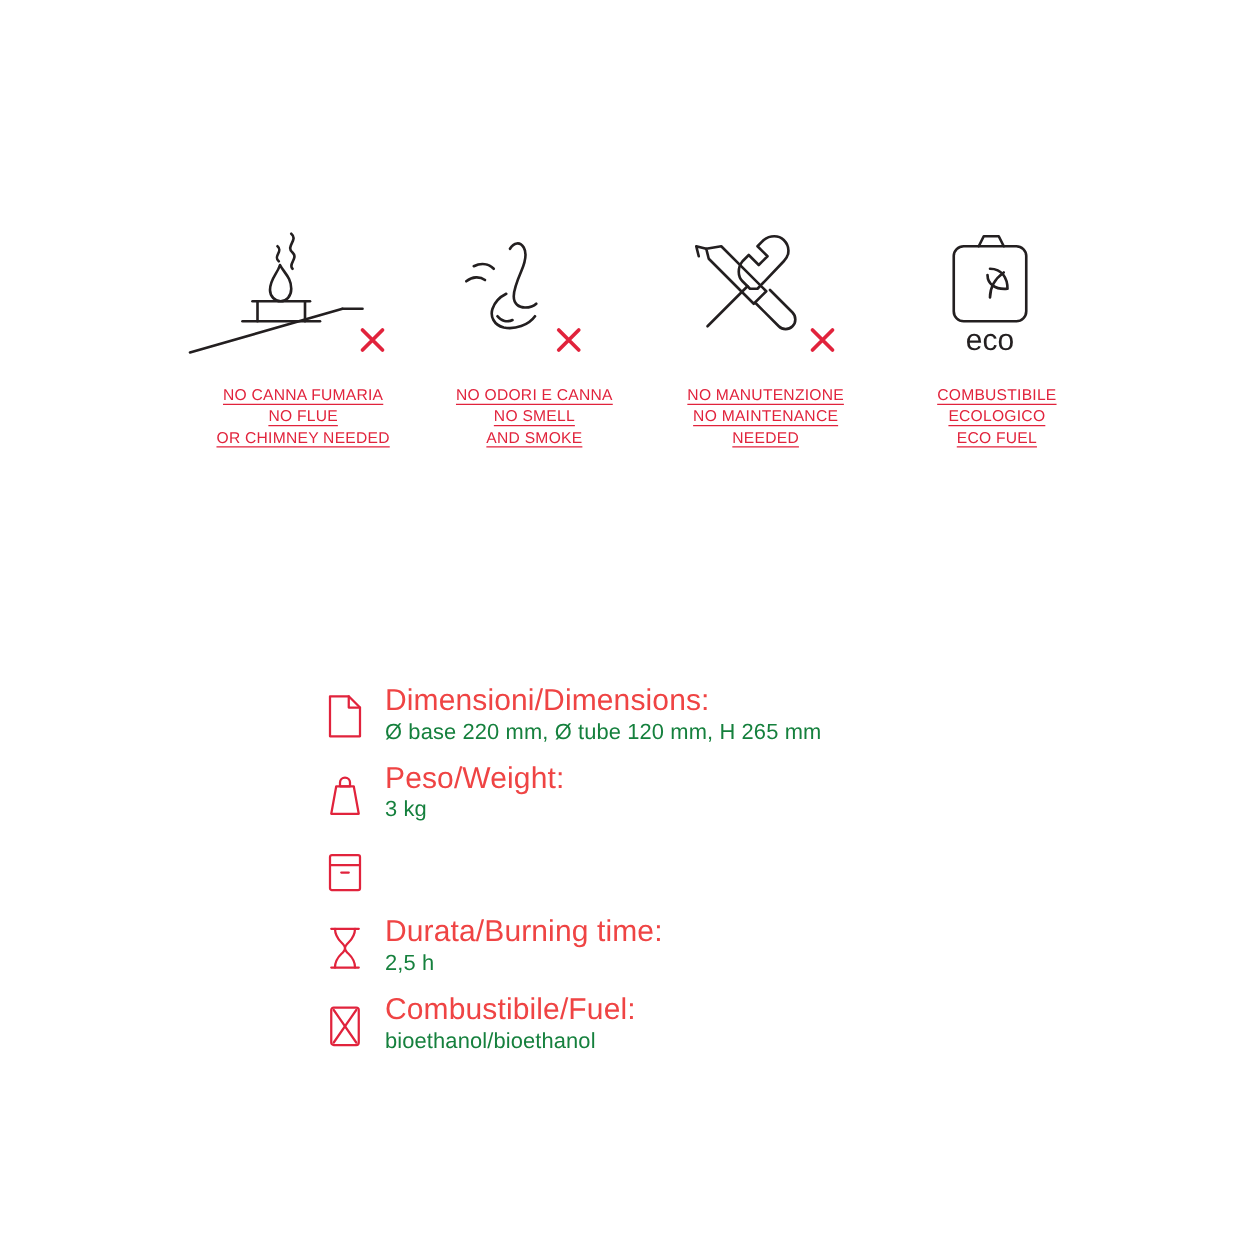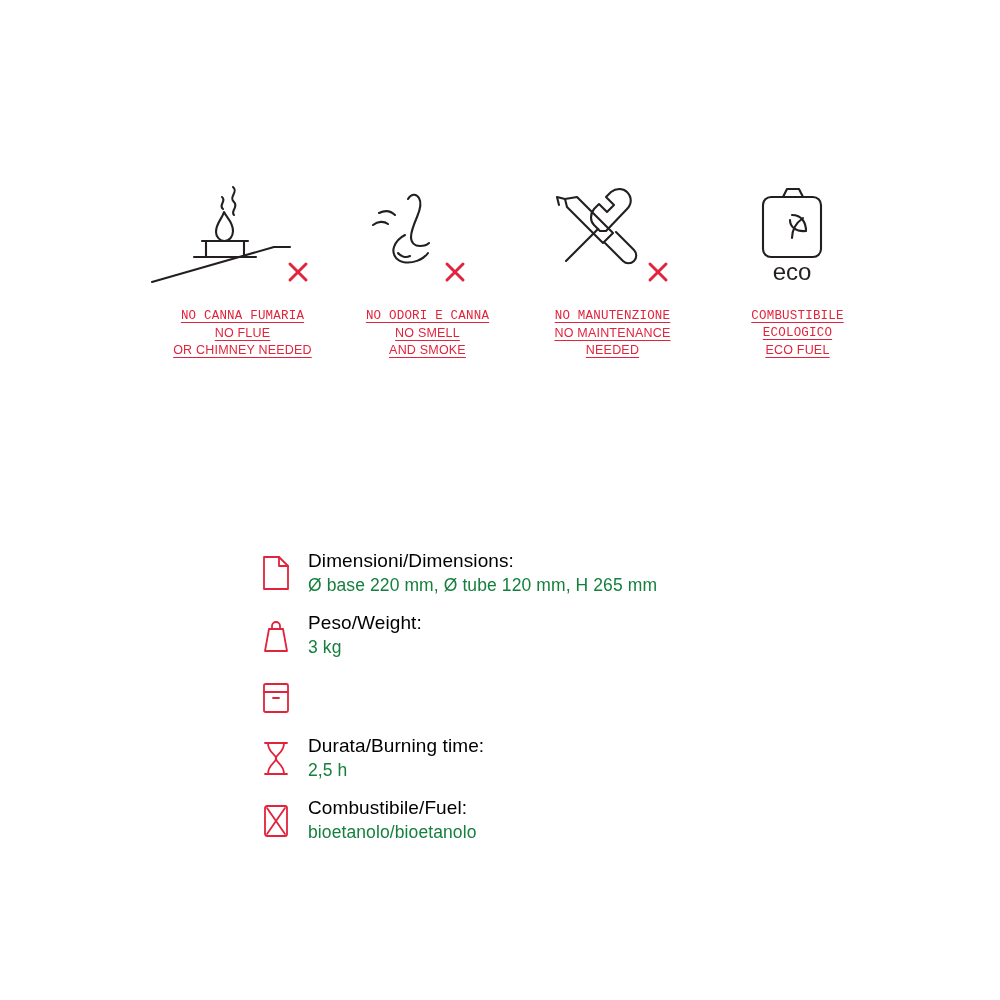--- a/index.html
+++ b/index.html
@@ -42,21 +42,20 @@
   }
   .feature-label-it {
     margin-top: 18px;
     color: #e1233c;
     font-size: 12.5px;
     letter-spacing: 0.2px;
     line-height: 17px;
     text-align: center;
     text-decoration: underline;
     text-underline-offset: 3px;
-    font-family: Liberation Mono, monospace;
   }
   .feature-label-en {
     color: #e1233c;
     font-size: 12.5px;
     letter-spacing: 0.2px;
     line-height: 17px;
     text-align: center;
     text-decoration: underline;
     text-underline-offset: 3px;
   }
@@ -80,22 +79,22 @@
     height: 46px;
     display: flex;
     align-items: center;
     justify-content: flex-start;
     padding-top: 2px;
   }
   .spec-text {
     padding-left: 4px;
   }
   .spec-title {
-    font-size: 19px;
-    color: #000000;
+    font-size: 24px;
+    color: #ef4444;
     line-height: 25px;
     letter-spacing: 0.1px;
   }
   .spec-value {
     font-size: 17.5px;
     color: #15803d;
     line-height: 24px;
     letter-spacing: 0.1px;
   }
 </style>
@@ -275,17 +274,17 @@
       <svg width="32" height="38" viewBox="0 0 32 38">
         <g fill="none" stroke="#e1233c" stroke-width="1.8" stroke-linejoin="round" stroke-linecap="round">
           <rect x="5" y="5" width="22" height="30" rx="2"></rect>
           <path d="M7 7 L25 33"></path>
           <path d="M25 7 L7 33"></path>
         </g>
       </svg>
     </div>
     <div class="spec-text">
       <div class="spec-title">Combustibile/Fuel:</div>
-      <div class="spec-value">bioetanolo/bioetanolo</div>
+      <div class="spec-value">bioethanol/bioethanol</div>
     </div>
   </div>
 
 </div>
 
 </body></html>

